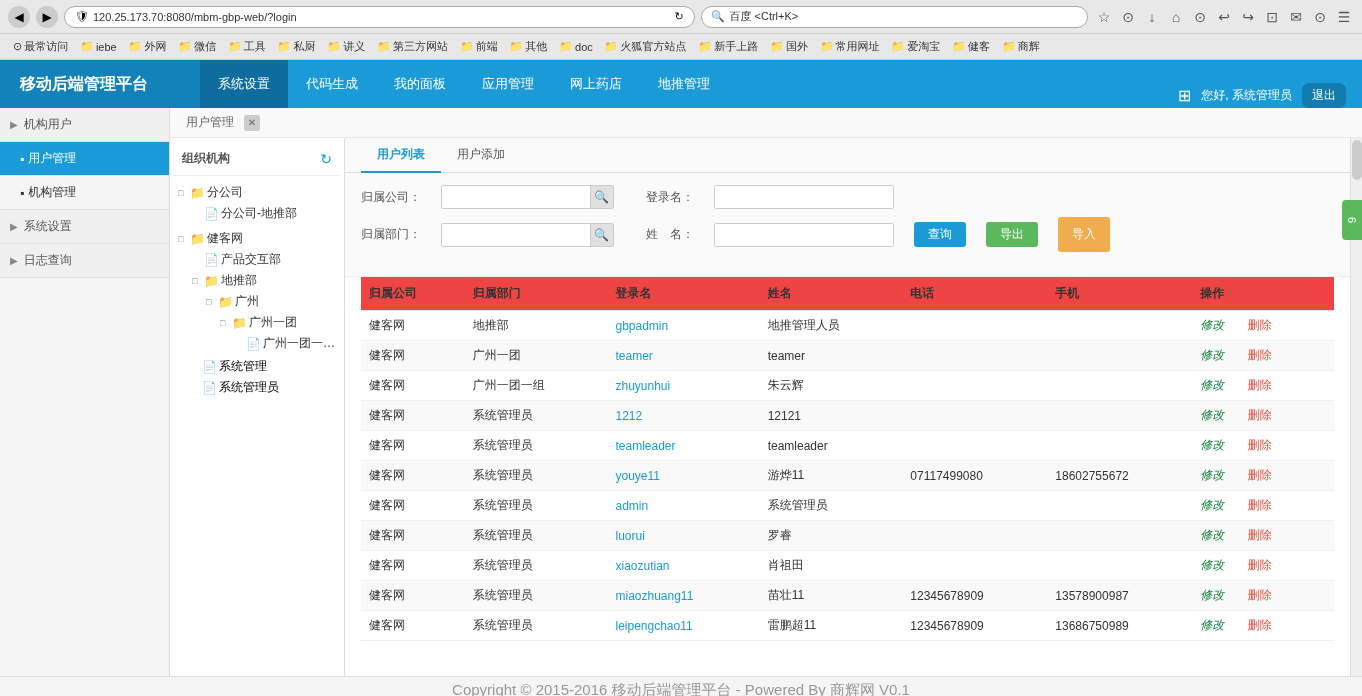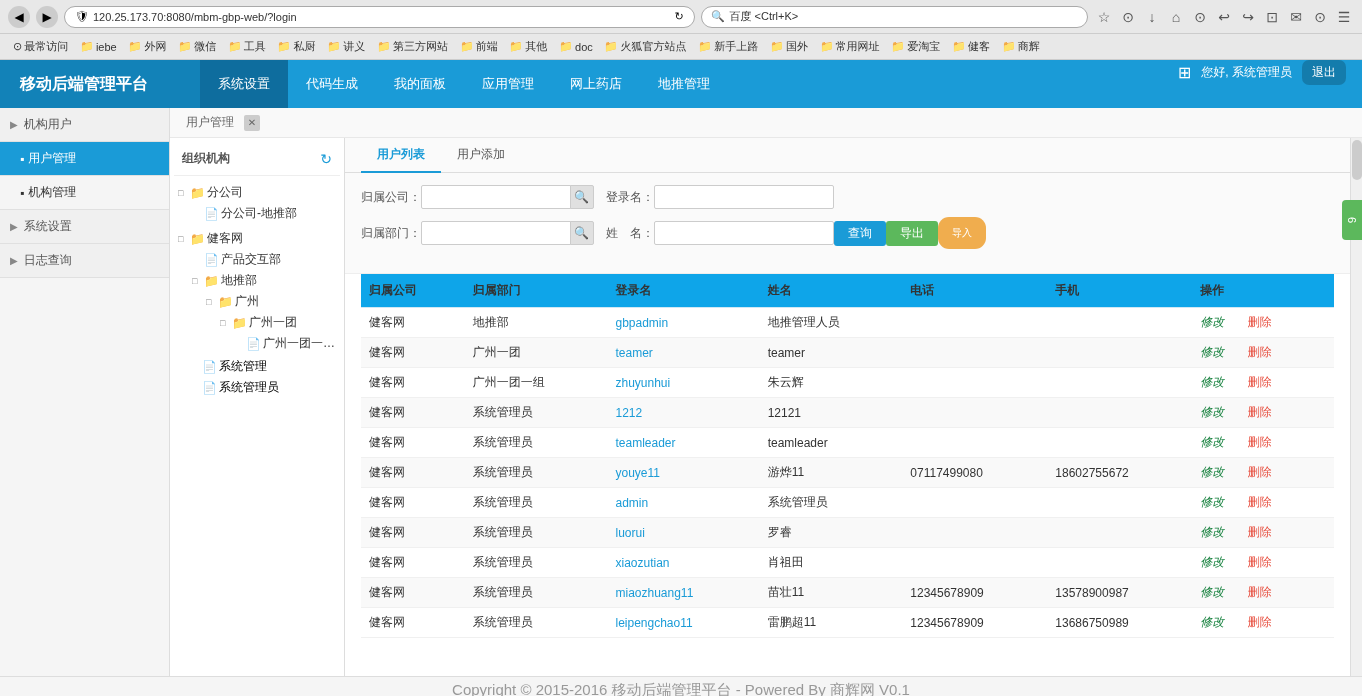--- a/index.html
+++ b/index.html
@@ -45,21 +45,21 @@
       padding: 2px 5px; border-radius: 3px; cursor: pointer;
       font-size: 11px; color: #333; white-space: nowrap;
     }
     .bookmark-icon { font-size: 11px; }
 
     
     .app-header {
       background: #1a9bd7;
       height: 48px;
       display: flex;
-      align-items: flex-start;
+      align-items: flex-end;
       padding: 0 0 0 0;
     }
     .app-logo {
       background: #1282b8;
       height: 100%;
       padding: 0 20px;
       display: flex;
       align-items: center;
       font-size: 16px;
       font-weight: bold;
@@ -177,21 +177,21 @@
 
     
     .filter-form {
       padding: 12px 16px;
       background: #fafafa;
       border-bottom: 1px solid #eee;
     }
     .filter-row {
       display: flex;
       align-items: center;
-      gap: 0;
+      gap: 20px;
       margin-bottom: 8px;
     }
     .filter-row:last-child { margin-bottom: 12px; }
     .filter-label { color: #555; font-size: 12px; min-width: 60px; text-align: right; }
     .filter-input {
       height: 24px; border: 1px solid #ccc; border-radius: 2px;
       padding: 0 6px; font-size: 12px; width: 160px;
     }
     .filter-search-btn {
       width: 24px; height: 24px; background: #e0e0e0; border: 1px solid #ccc;
@@ -201,32 +201,32 @@
     .btn-query {
       background: #1a9bd7; color: white; border: none;
       padding: 4px 14px; border-radius: 3px; cursor: pointer; font-size: 12px;
     }
     .btn-export {
       background: #5cb85c; color: white; border: none;
       padding: 4px 14px; border-radius: 3px; cursor: pointer; font-size: 12px;
     }
     .btn-import {
       background: #f0ad4e; color: white; border: none;
-      padding: 9px 14px; border-radius: 11px; cursor: pointer; font-size: 10px;
+      padding: 9px 14px; border-radius: 3px; cursor: pointer; font-size: 12px;
     }
 
     
     .table-container {
       flex: 1; overflow-y: auto; padding: 0 16px 8px;
     }
     table {
       width: 100%; border-collapse: collapse; font-size: 12px;
     }
     thead tr {
-      background: #0ea5e9;
+      background: #ef4444;
     }
     th {
       padding: 8px 8px; text-align: left; color: #333;
       border-bottom: 1px solid #d0e8f5; font-weight: bold; white-space: nowrap;
     }
     td {
       padding: 6px 8px; border-bottom: 1px solid #f0f0f0; color: #333;
     }
     .link-text { color: #1a9bd7; cursor: pointer; }
     .action-modify { color: #15803d; cursor: pointer; margin-right: 20px; font-style: italic; }

